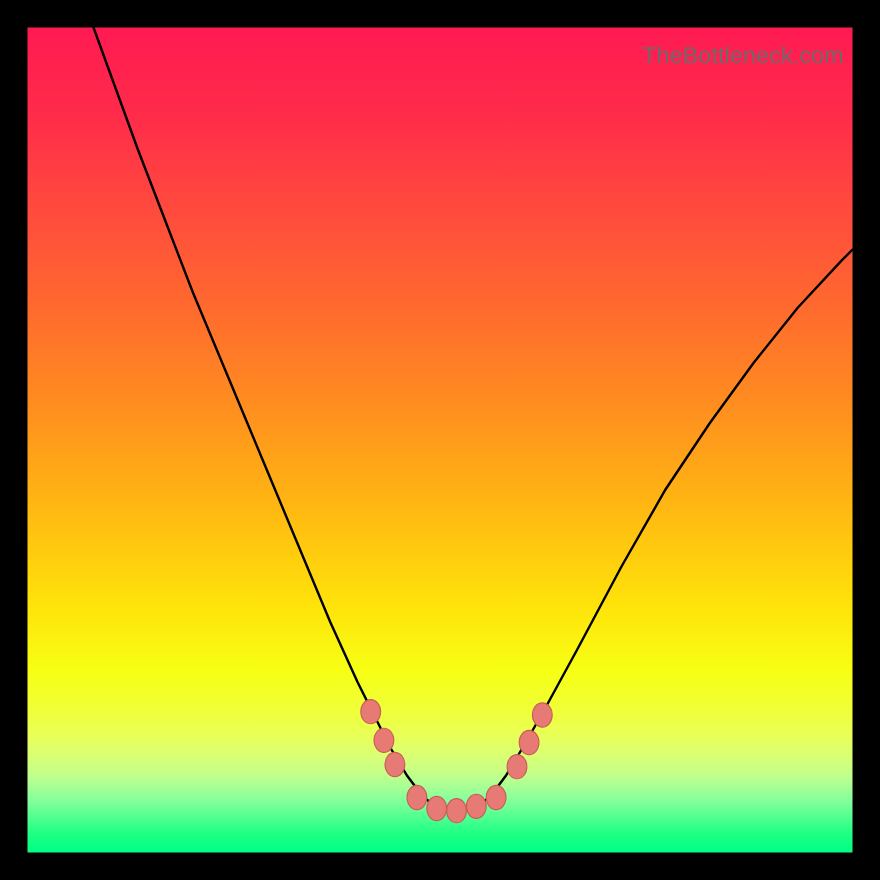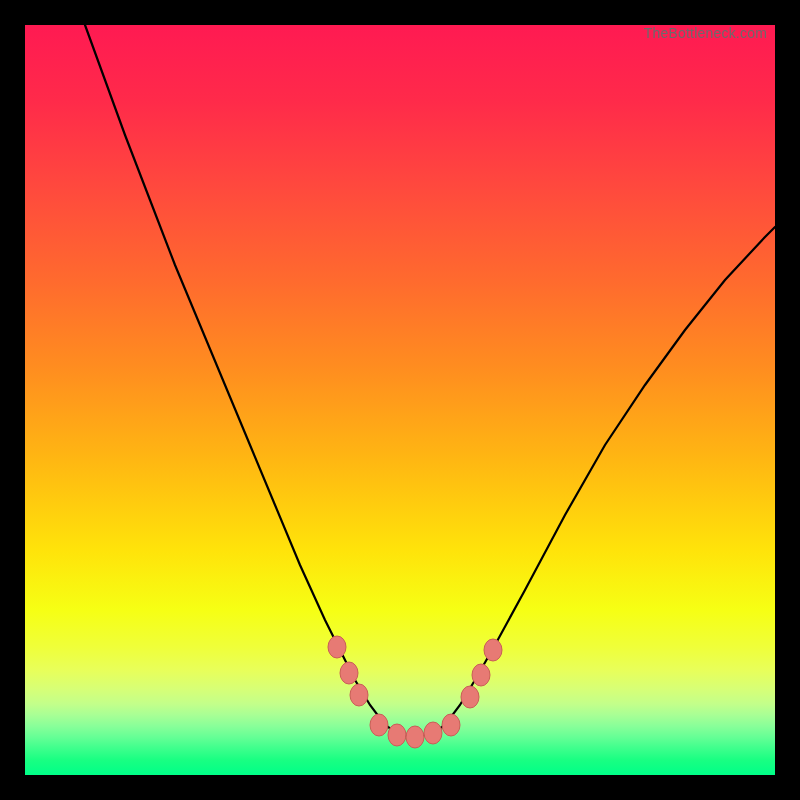--- a/index.html
+++ b/index.html
@@ -41,24 +41,24 @@
       #a8ff95 92%,
       #88ff99 93.5%,
       #64ff95 95%,
       #3dff8c 96.5%,
       #19ff82 98%,
       #00ff88 100%
     );
   }
   .watermark {
     position: absolute;
-    top: 0;
+    top: 14px;
     right: 8px;
     color: #6b6b6b;
-    font-size: 14px;
+    font-size: 21px;
     letter-spacing: 0.2px;
     pointer-events: none;
     user-select: none;
   }
   svg.curve {
     position: absolute;
     left: 0;
     top: 0;
     width: 750px;
     height: 750px;

